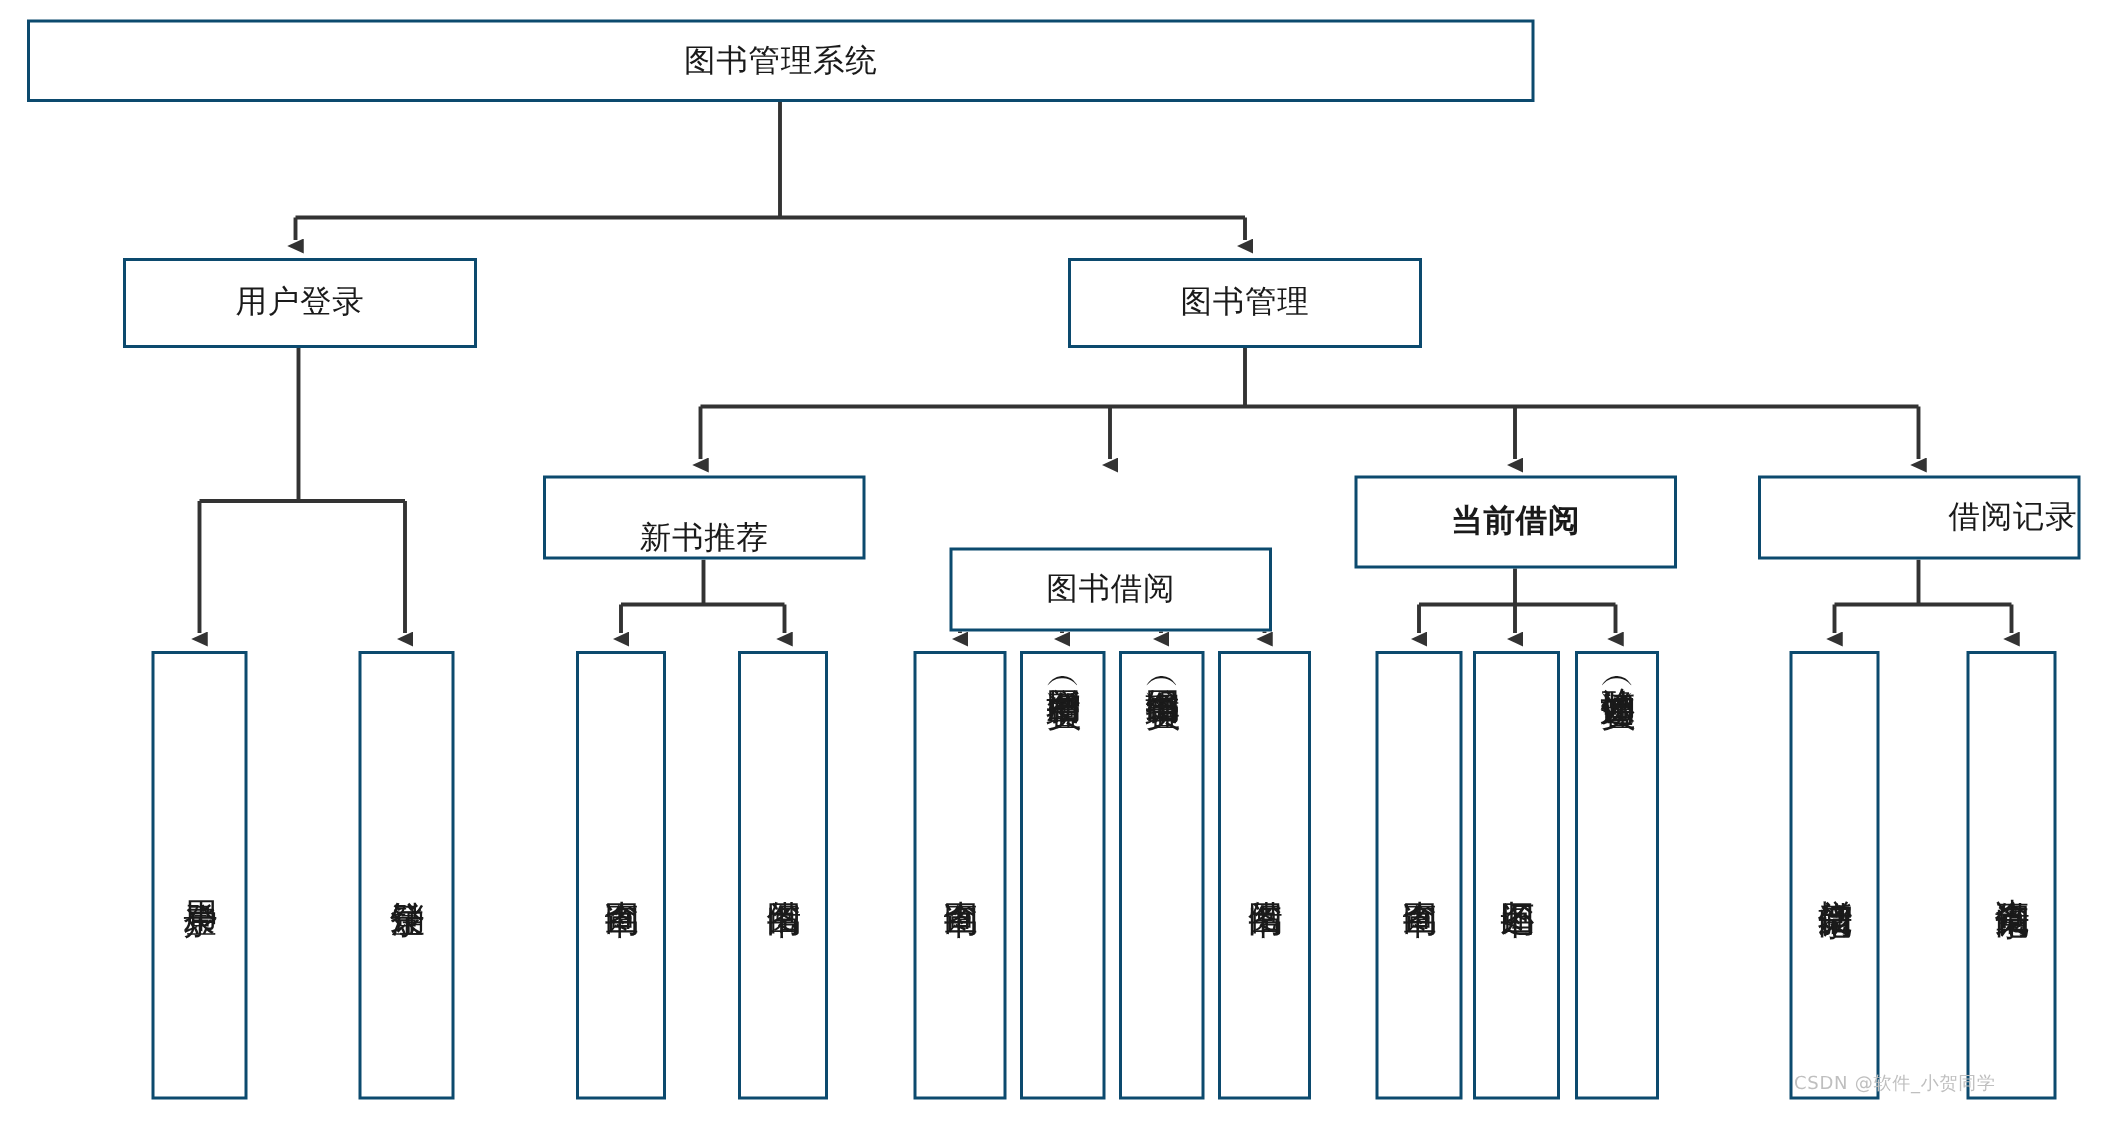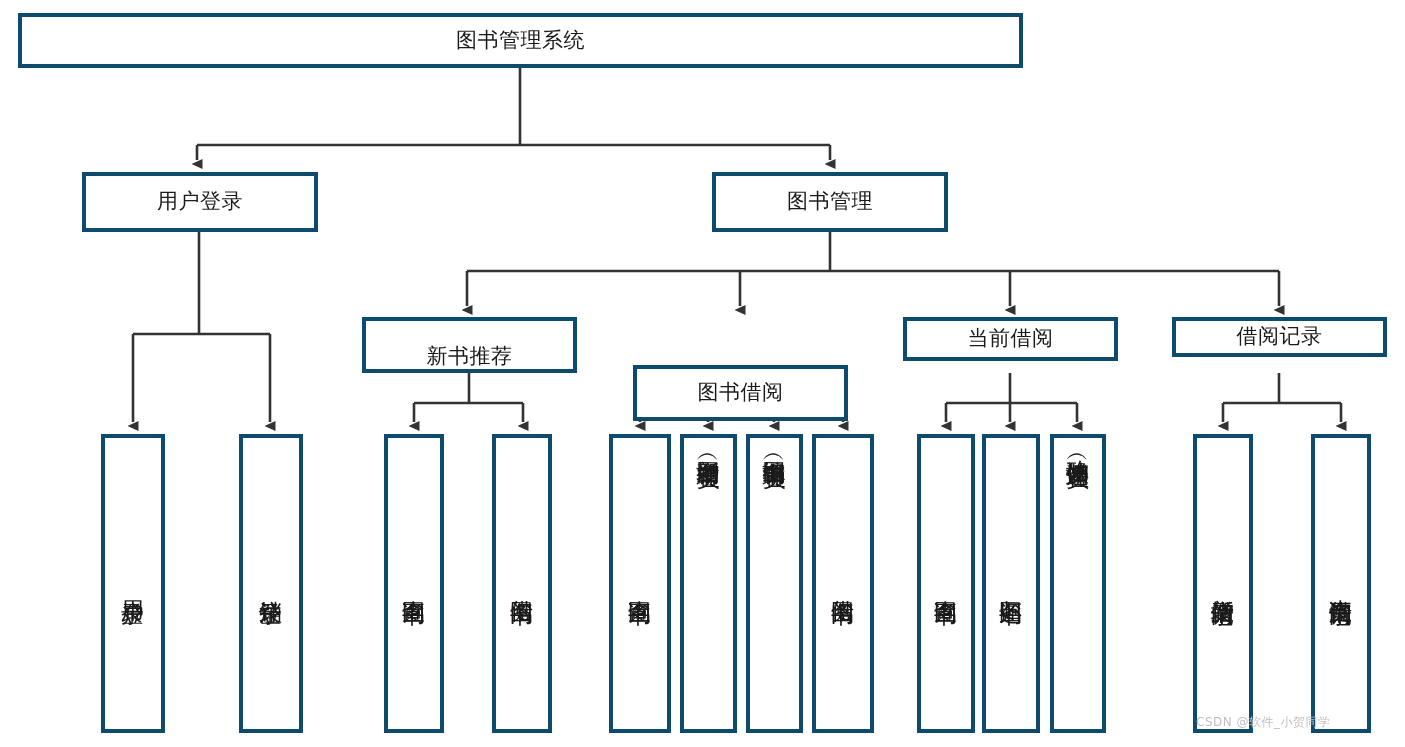--- a/index.html
+++ b/index.html
@@ -22,21 +22,21 @@
     position: absolute;
     left: 0;
     top: 0;
     width: 1405px;
     height: 747px;
   }
   .node {
     position: absolute;
     box-sizing: border-box;
     background: #ffffff;
-    border: 4px solid #0c4a6e;
+    border: 2px solid #0c4a6e;
     display: flex;
     align-items: center;
     justify-content: center;
     z-index: 2;
   }
   .node-label {
     color: #1a1a1a;
     font-size: 21px;
     line-height: 1.12;
     letter-spacing: 0.5px;
@@ -143,25 +143,25 @@
   </div>
 
   <div class="node horiz" style="left:362px; top:317px; width:215px; height:56px;align-items:flex-end;">
     <span class="node-label">新书推荐</span>
   </div>
 
   <div class="node horiz" style="left:633px; top:317px; width:215px; height:56px;margin-top:48px;">
     <span class="node-label">图书借阅</span>
   </div>
 
-  <div class="node horiz" style="left:903px; top:317px; width:215px; height:44px;">
+  <div class="node horiz" style="left:903px; top:317px; width:215px; height:62px;font-weight:bold;">
     <span class="node-label">当前借阅</span>
   </div>
 
-  <div class="node horiz" style="left:1172px; top:317px; width:215px; height:40px;">
+  <div class="node horiz" style="left:1172px; top:317px; width:215px; height:56px;justify-content:flex-end;">
     <span class="node-label">借阅记录</span>
   </div>
 
   <div class="node vert" style="left:101px; top:434px; width:64px; height:299px;">
     <span class="node-label">用户登录</span>
   </div>
 
   <div class="node vert" style="left:239px; top:434px; width:64px; height:299px;">
     <span class="node-label">注销登录</span>
   </div>

